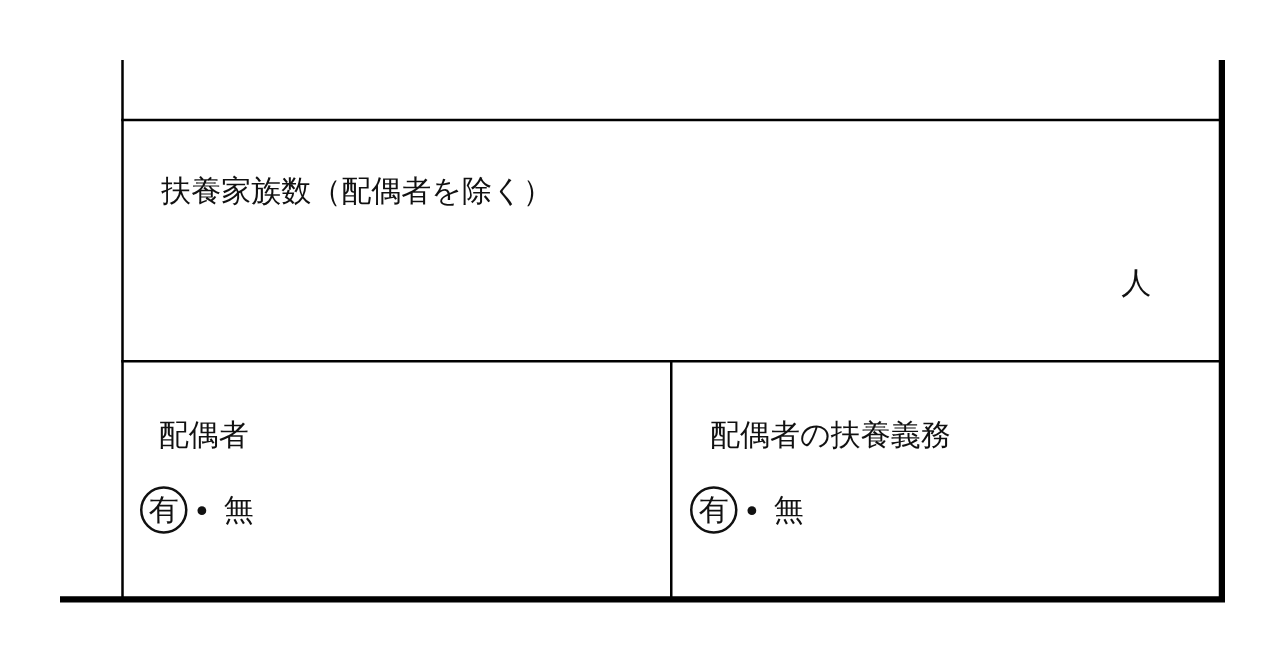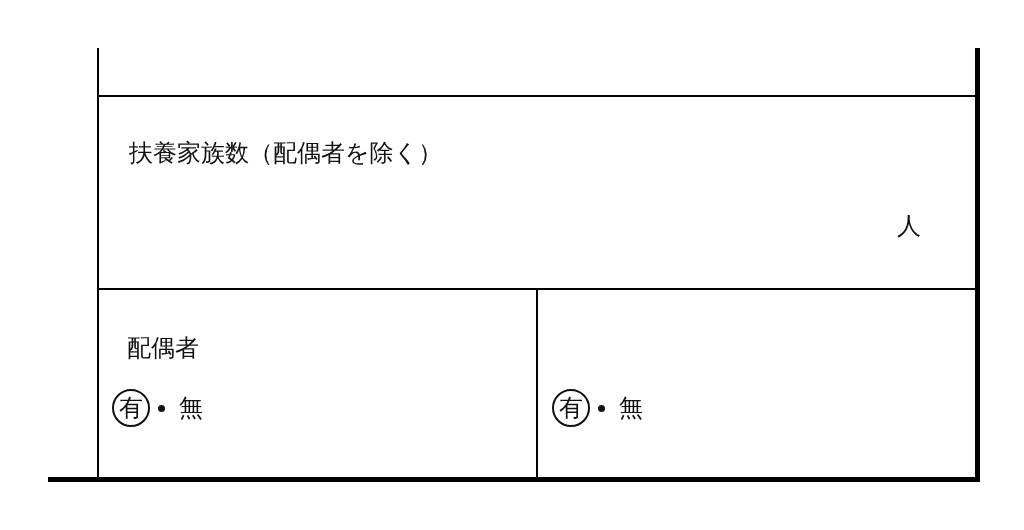--- a/index.html
+++ b/index.html
@@ -35,20 +35,21 @@
     <div class="choice" style="left:13px; top:99px;">
       <span class="circled">
           <span>有</span>
         </span>
       <span class="dot"></span>
       <span>無</span>
     </div>
   </div>
 
   <div style="position:absolute; left:538px; top:290px; width:437px; height:187px;">
+    <span class="txt" style="left:30px; top:46px;">配偶者の扶養義務</span>
     <div class="choice" style="left:14px; top:99px;">
       <span class="circled">
           <span>有</span>
         </span>
       <span class="dot"></span>
       <span>無</span>
     </div>
   </div>
 </div>
 

